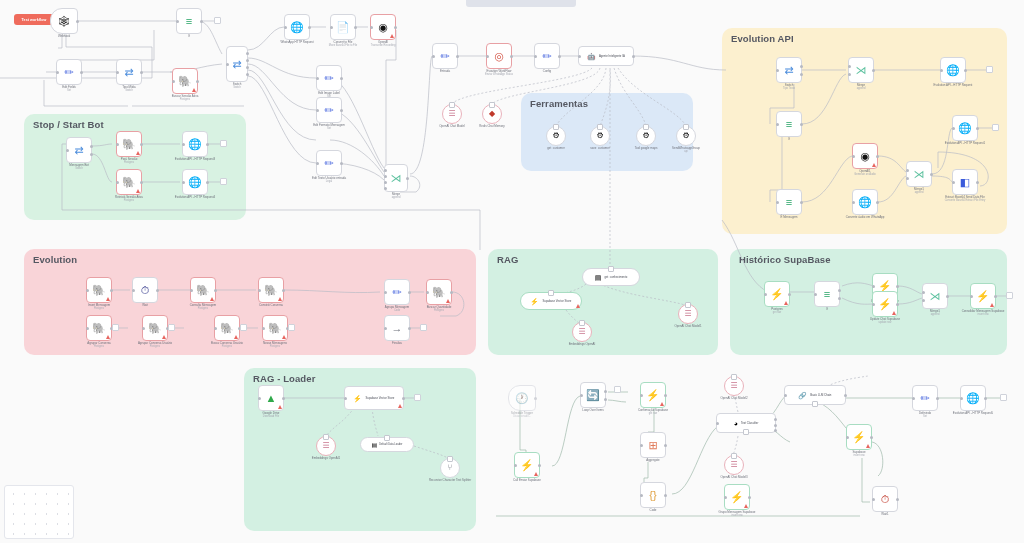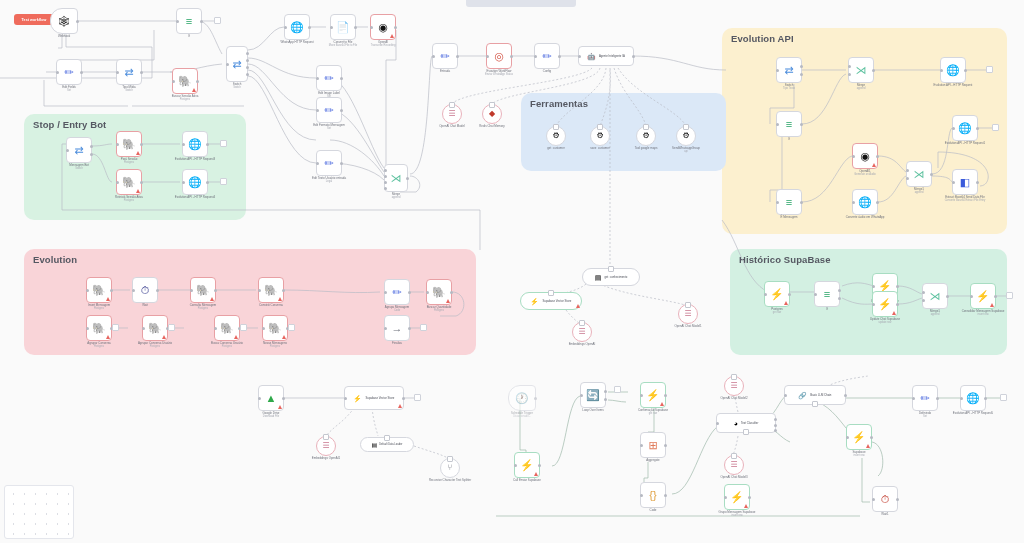--- a/index.html
+++ b/index.html
@@ -107,40 +107,46 @@
   .eg{fill:none;stroke:#9fb9ab;stroke-width:.7px;}
 </style>
 </head>
 <body>
 
 <div id="canvas">
 
   <div class="topbar"></div>
 
   <div class="group g-green" style="left:24px;top:114px;width:222px;height:106px;">
-    <div class="gtitle">Stop / Entry Bot</div>
+    <div class="gtitle">Stop / Start Bot</div>
   </div>
 
   <div class="group g-yellow" style="left:722px;top:28px;width:285px;height:206px;">
     <div class="gtitle">Evolution API</div>
   </div>
 
-  <div class="group g-blue" style="left:521px;top:93px;width:205px;height:78px;">
+  <div class="group g-blue" style="left:521px;top:93px;width:172px;height:78px;">
     <div class="gtitle">Ferramentas</div>
   </div>
 
   <div class="group g-pink" style="left:24px;top:249px;width:452px;height:106px;">
     <div class="gtitle">Evolution</div>
   </div>
 
+  <div class="group g-mint" style="left:488px;top:249px;width:230px;height:106px;">
+    <div class="gtitle">RAG</div>
+  </div>
 
   <div class="group g-mint" style="left:730px;top:249px;width:277px;height:106px;">
     <div class="gtitle">Histórico SupaBase</div>
   </div>
 
+  <div class="group g-mint" style="left:244px;top:368px;width:232px;height:163px;">
+    <div class="gtitle">RAG - Loader</div>
+  </div>
 
 
   <svg class="edges">
 
     <path class="e" d="M78 21 H176"></path>
     <path class="e" d="M202 21 H214"></path>
     <path class="e" d="M66 21 V47 H152 V78 H0"></path>
     <path class="e" d="M62 29 V48 H58"></path>
     <path class="e" d="M46 72 H56"></path>
     <path class="e" d="M82 72 H116"></path>

